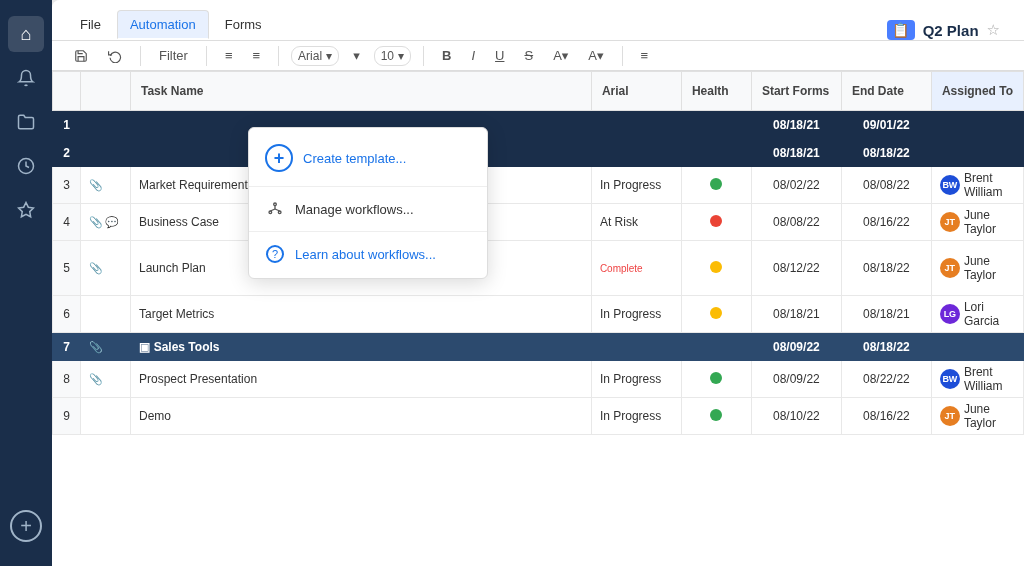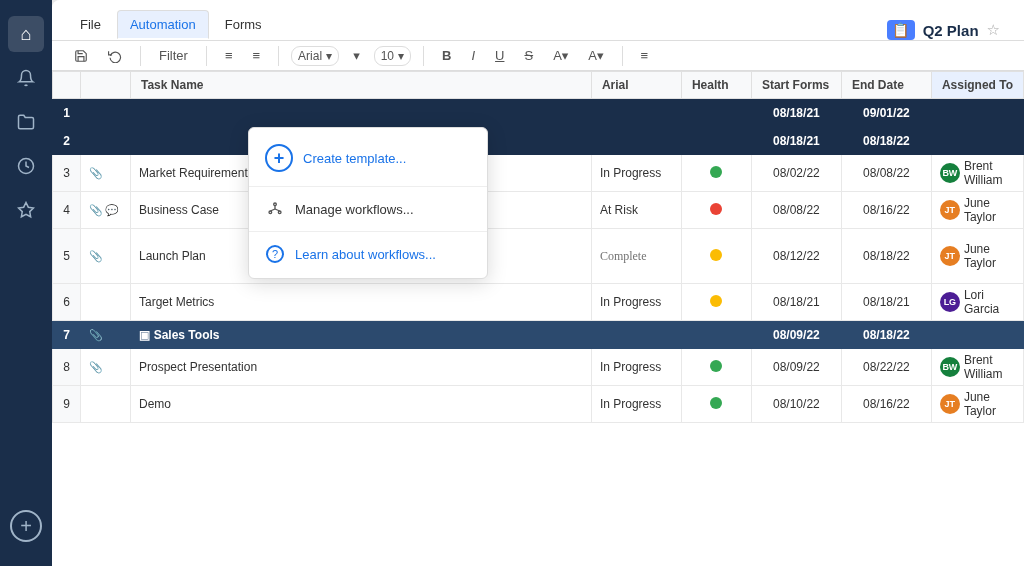--- a/index.html
+++ b/index.html
@@ -137,21 +137,21 @@
       position: relative;
     }
     .table {
       width: 100%;
       border-collapse: collapse;
       font-size: 12px;
     }
     .table th {
       background: #f8f9fa;
       border: 1px solid #e0e0e0;
-      padding: 6px 10px;
+      padding: 12px 10px;
       font-weight: 600;
       color: #444;
       text-align: left;
       font-size: 12px;
       white-space: nowrap;
     }
     .table td {
       border: 1px solid #e8e8e8;
       padding: 4px 8px;
       vertical-align: middle;
@@ -222,23 +222,23 @@
       border-radius: 50%;
       background: #ccc;
       display: flex;
       align-items: center;
       justify-content: center;
       font-size: 9px;
       color: #fff;
       font-weight: bold;
       flex-shrink: 0;
     }
-    .avatar-bw { background: #15803d; }
+    .avatar-bw { background: #1d4ed8; }
     .avatar-jt { background: #e67e22; }
-    .avatar-lg { background: #4c1d95; }
+    .avatar-lg { background: #6d28d9; }
 
     .task-indent { padding-left: 20px; }
 
     
     .dropdown-overlay {
       position: absolute;
       top: 0;
       left: 0;
       right: 0;
       bottom: 0;
@@ -325,23 +325,22 @@
       font-size: 13px;
       color: #1a73e8;
     }
 
     
     .col-header-active {
       background: #e8f0fe !important;
       color: #1a2e4a;
     }
     .complete-label {
-      color: #737373;
-      font-size: 12px;
-      font-family: Liberation Serif, serif;
+      color: #ef4444;
+      font-size: 10px;
     }
   </style>
 </head>
 <body>
 
 <div class="sidebar">
   <div class="sidebar-icon active">⌂</div>
   <div class="sidebar-icon">
     <svg width="18" height="18" viewBox="0 0 24 24" fill="none" stroke="#a0b4c8" stroke-width="2">
         <path d="M18 8A6 6 0 0 0 6 8c0 7-3 9-3 9h18s-3-2-3-9"></path>

